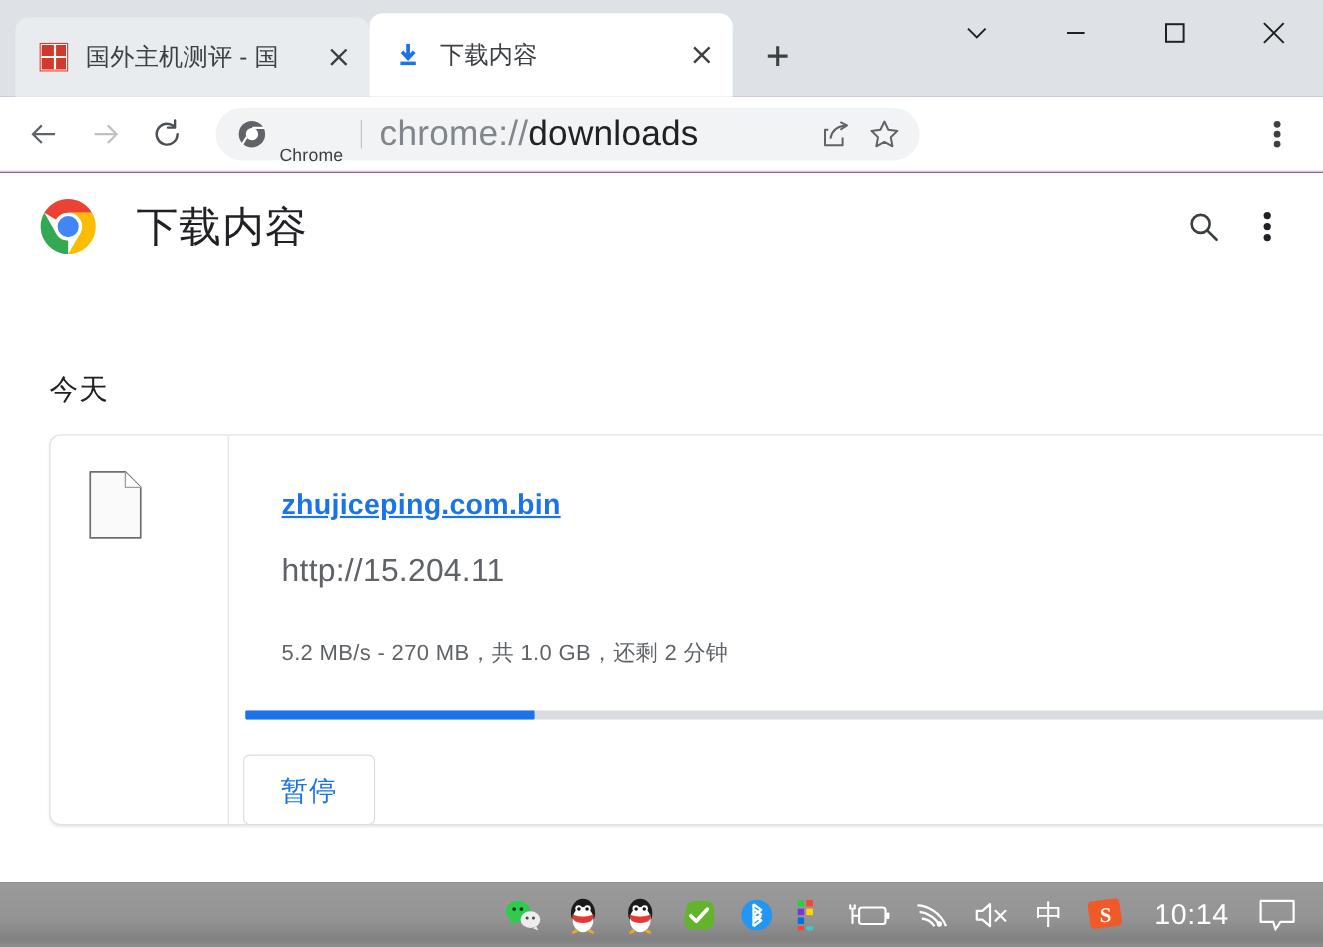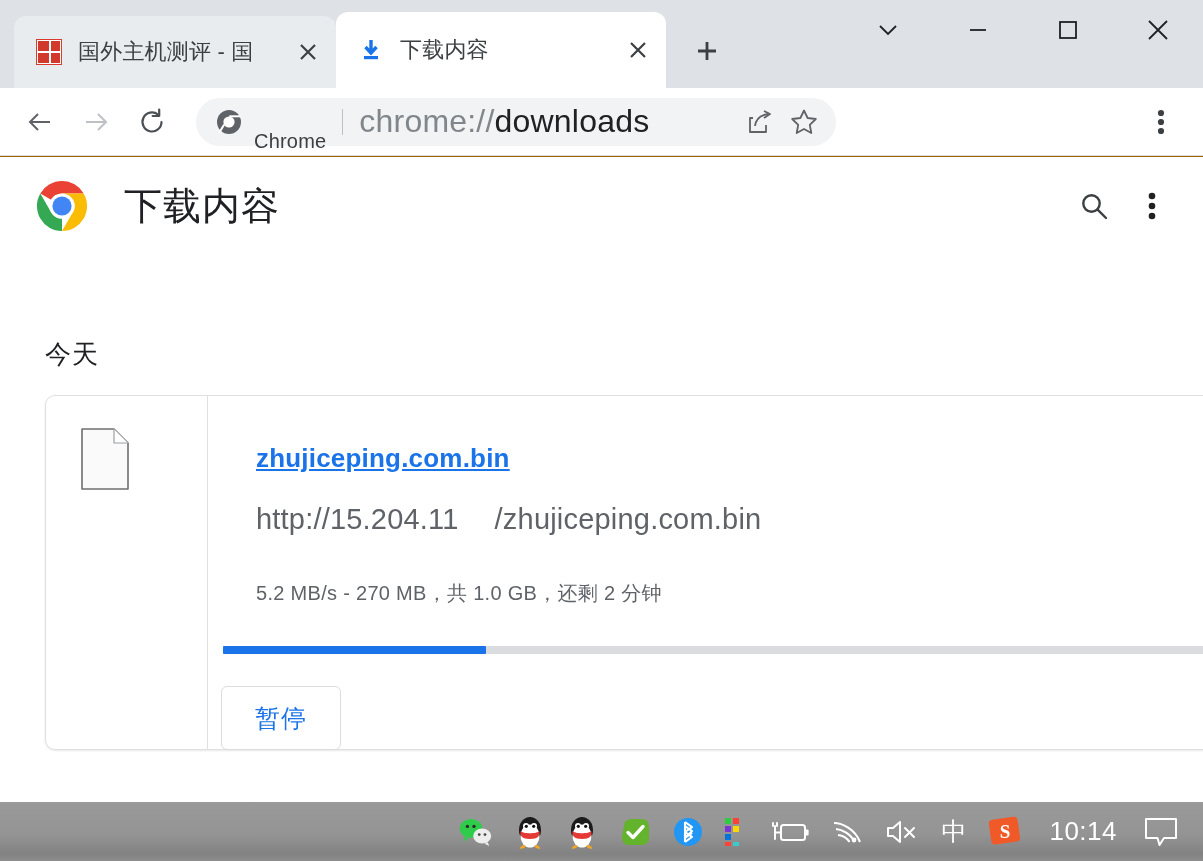--- a/index.html
+++ b/index.html
@@ -4,21 +4,21 @@
 <style>
   * { box-sizing: border-box; margin: 0; padding: 0; }
   html, body {
     width: 1203px; height: 861px;
     overflow: hidden;
     font-family: "Liberation Sans", "DejaVu Sans", sans-serif;
     background: #ffffff;
   }
 
   
-  #browser-window { position: absolute; left:0; top:0; width:1203px; height:822px; background:#a16207; }
+  #browser-window { position: absolute; left:0; top:0; width:1203px; height:822px; background:#701a75; }
 
   
   .tabstrip {
     position:absolute; left:0; top:0; width:1203px; height:88px;
     background:#dee1e6;
   }
   .tab {
     position:absolute; top:12px; height:76px;
     border-top-left-radius:12px; border-top-right-radius:12px;
     display:flex; align-items:center;
@@ -79,21 +79,21 @@
   .nav-btn.forward { color:#bdc1c6; }
   .nav-btn.reload { color:#4a4f54; }
 
   .omnibox {
     flex:1 1 auto; height:48px; margin-left:16px; margin-right:10px;
     background:#f1f3f4; border-radius:24px;
     display:flex; align-items:center; padding:0 10px 0 20px;
     max-width:640px;
   }
   .chrome-dot { width:26px; height:26px; flex:0 0 26px; margin-right:12px; }
-  .omni-brand { font-size:20px; color:#3c4043; letter-spacing:0.2px;margin-top:40px; }
+  .omni-brand { font-size:16px; color:#3c4043; letter-spacing:0.2px;margin-top:40px; }
   .omni-sep { width:1px; height:26px; background:#bdc1c6; margin:0 16px; flex:0 0 1px; }
   .omni-url { font-size:32px; color:#202124; letter-spacing:0.2px; white-space:nowrap; }
   .omni-url .scheme { color:#80868b; }
   .omni-icon { width:44px; height:44px; display:flex; align-items:center; justify-content:center; color:#5f6368; flex:0 0 44px; }
   .omni-spacer { flex:1 1 auto; }
   .toolbar-menu { width:56px; height:56px; display:flex; align-items:center; justify-content:center; color:#3c4043; margin-left:auto; margin-right:14px; }
 
   
   .page { position:absolute; left:0; top:157px; width:1203px; height:645px; background:#ffffff; overflow:hidden; }
 
@@ -322,21 +322,20 @@
           </svg>
         </span>
       </div>
 
       <div class="dl-body">
         <a class="dl-filename" href="#">zhujiceping.com.bin</a>
 
         <div class="dl-url">
           <span>http://15.204.11</span>
           <span class="redacted"></span>
-          <span>/zhujiceping.com.bin</span>
         </div>
 
         <div class="dl-status">5.2 MB/s - 270 MB，共 1.0 GB，还剩 2 分钟</div>
 
         <div class="progress-track">
           <div class="progress-fill" id="progress-fill" style="width: 26%; background: rgb(26, 115, 232);"></div>
         </div>
 
         <div class="dl-actions">
           <button class="dl-btn">暂停</button>

